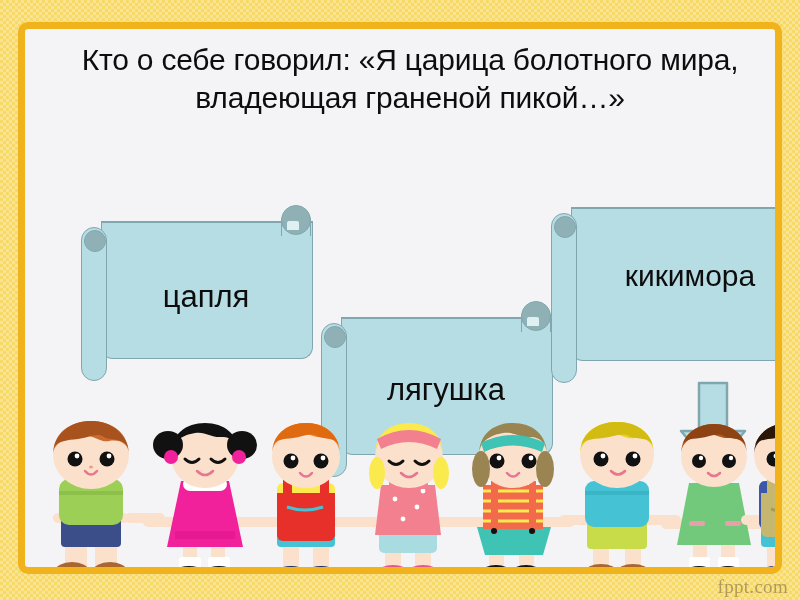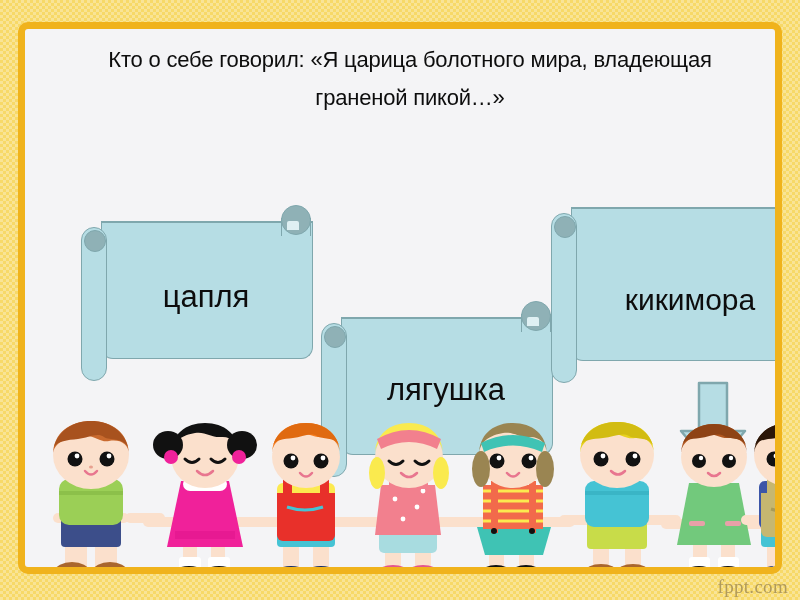--- a/index.html
+++ b/index.html
@@ -34,21 +34,21 @@
     position:absolute; inset:0;
     border-radius:4px;
     overflow:hidden;
   }
 
   
   #title {
     position:absolute;
     left:40px; top:12px; width:690px;
     text-align:center;
-    font-size:22px;
+    font-size:30px;
     line-height:38px;
     color:#0D0D0D;
     letter-spacing:-0.2px;
   }
 
   
   .scroll { position:absolute; }
   .scroll .sheet {
     position:absolute;
     left:28px; top:0; right:0; bottom:22px;
@@ -108,21 +108,21 @@
     color:#0D0D0D;
     white-space:nowrap;
   }
 
   
   #scroll-heron  { left:48px;  top:192px; width:240px; height:160px; }
   #scroll-heron  .label { top:58px; }
   #scroll-frog   { left:288px; top:288px; width:240px; height:160px; }
   #scroll-frog   .label { top:55px; }
   #scroll-kikimora { left:518px; top:178px; width:268px; height:176px; }
-  #scroll-kikimora .label { top:52px; font-size:30px;margin-top:24px; }
+  #scroll-kikimora .label { top:52px; font-size:30px; }
 
   
   #arrow {
     position:absolute;
     left:652px; top:352px;
     width:72px; height:90px;
   }
 
   
   #kids {

